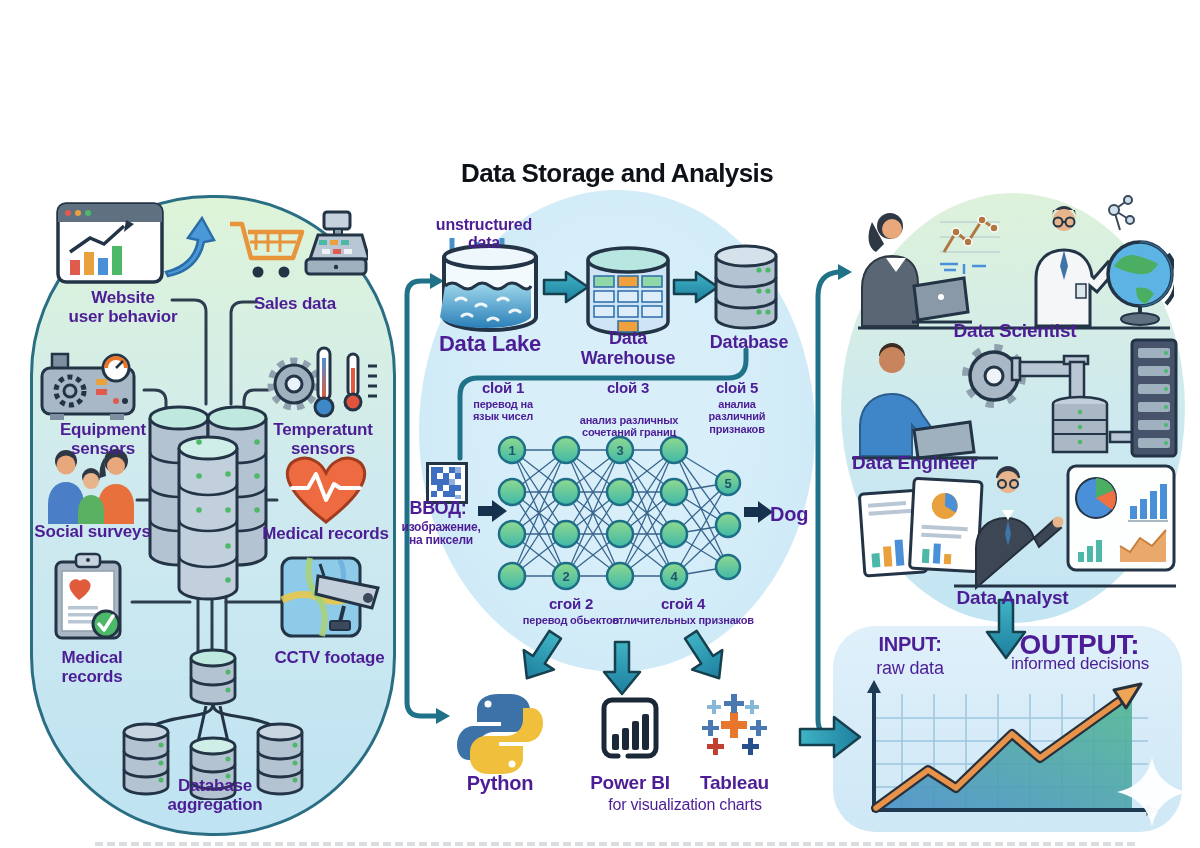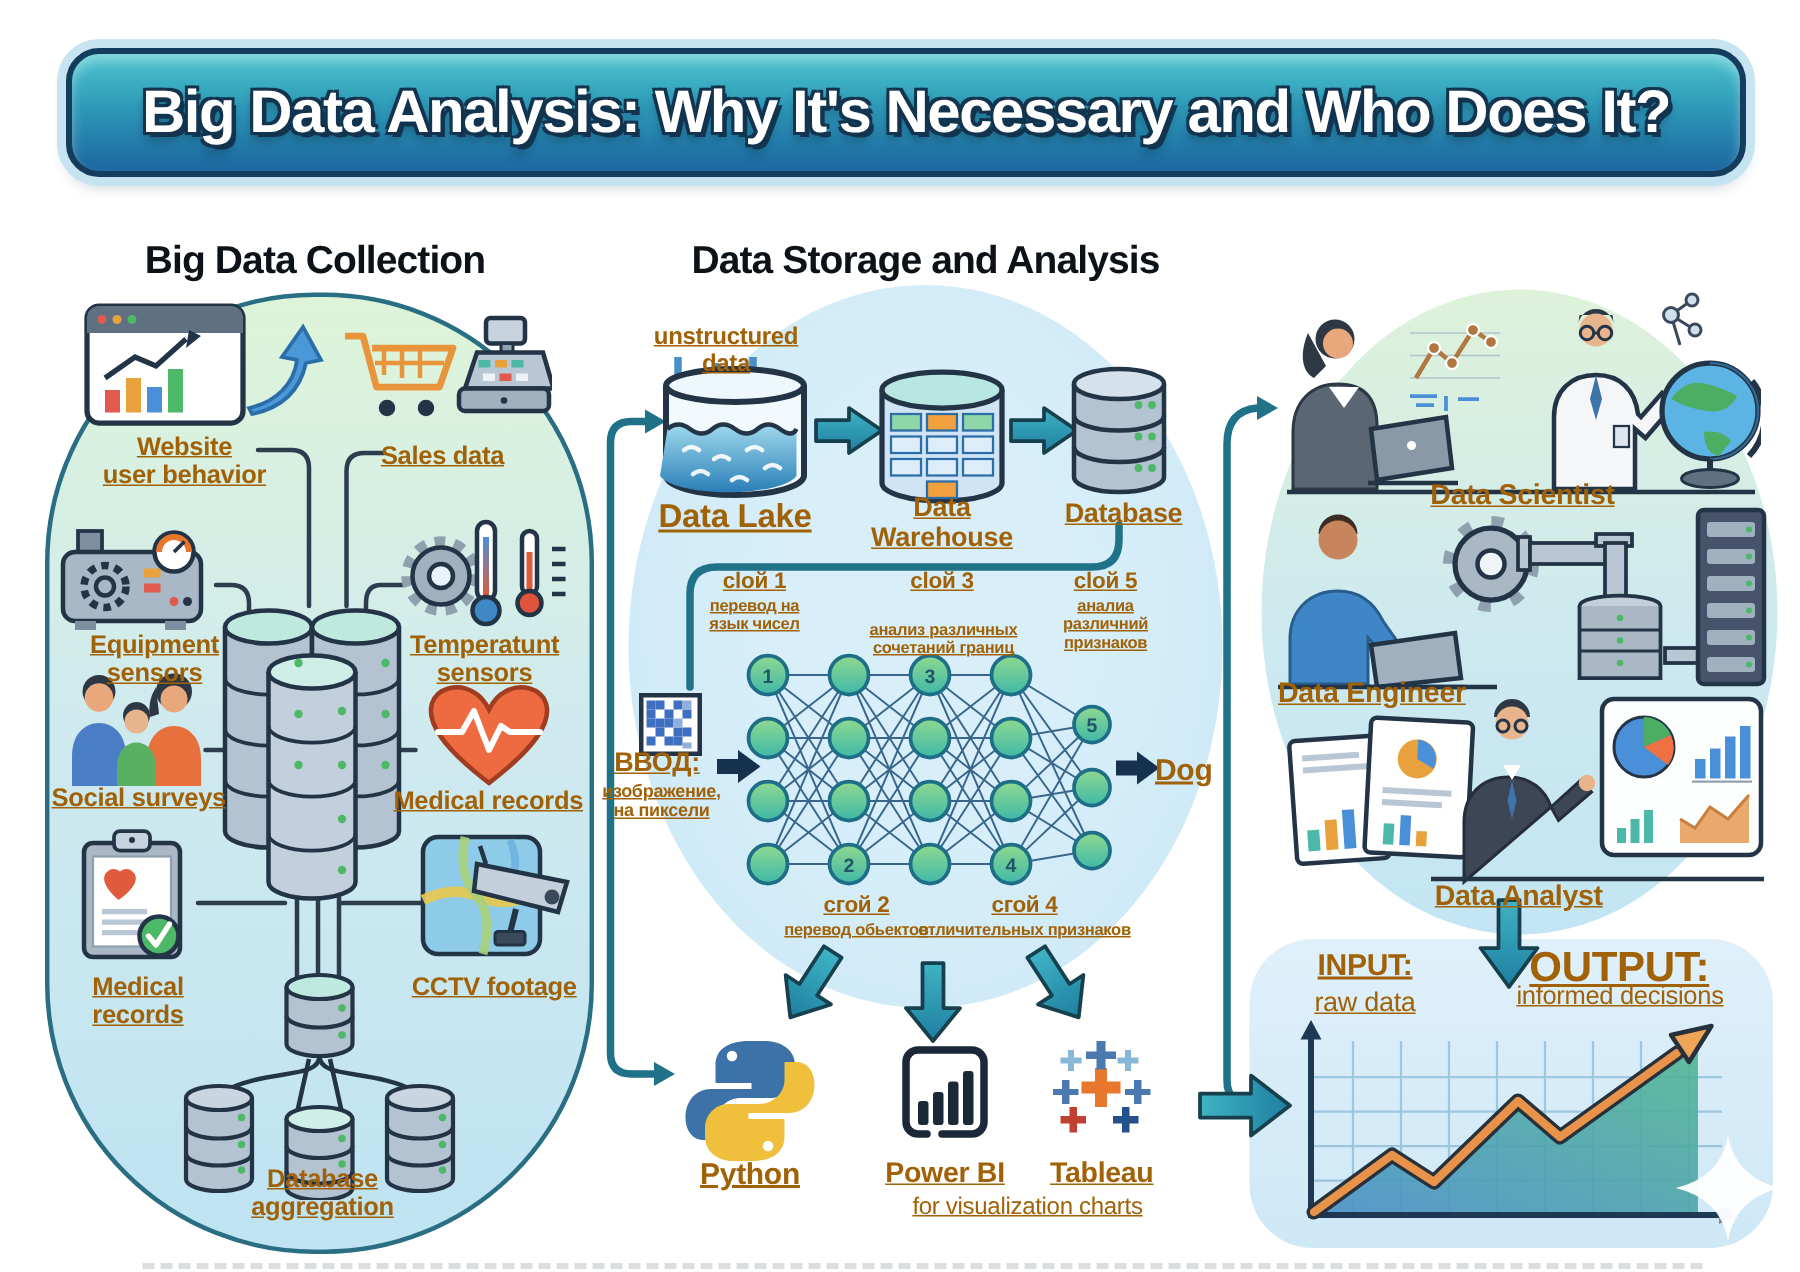--- a/index.html
+++ b/index.html
@@ -1,19 +1,19 @@
 <!DOCTYPE html>
 <html><head>
 <meta charset="utf-8">
 <style>
   html,body{margin:0;padding:0;background:#ffffff;}
   #canvas{position:relative;width:1200px;height:848px;background:#ffffff;overflow:hidden;
           font-family:"Liberation Sans", sans-serif;}
   .abs{position:absolute;}
-  .lbl{font-weight:bold;color:#a16207;text-align:center;white-space:pre-line;line-height:1.12;letter-spacing:-0.2px;text-decoration:underline;}
+  .lbl{font-weight:bold;color:#4c1d95;text-align:center;white-space:pre-line;line-height:1.12;letter-spacing:-0.2px;}
   .h{font-weight:bold;color:#0d1218;text-align:center;letter-spacing:-0.6px;}
   .blob{z-index:0;}
   #overlay{z-index:1;pointer-events:none;}
   .item{z-index:2;}
   .txt{z-index:3;}
   svg{display:block;}
   #banner{left:44px;top:32px;width:1112px;height:78px;z-index:4;
     background:linear-gradient(180deg,#4cc4ce 0%,#2e9ab8 45%,#1c66a0 100%);
     border:4px solid #143c5c;border-radius:22px;
     box-shadow:0 0 0 6px rgba(195,227,240,.95), inset 0 5px 8px rgba(255,255,255,.35), 0 6px 10px rgba(20,60,92,.25);
@@ -99,25 +99,21 @@
           <path d="M-8,-4 h16 v34 h12 l-20,26 -20,-26 h12 Z"></path>
         </g>
     </g>
 
     <g fill="#16314e">
       <path d="M478,506 h14 v-6 l15,11 -15,11 v-6 h-14 Z"></path>
       <path d="M744,507 h14 v-6 l15,11 -15,11 v-6 h-14 Z"></path>
     </g>
   </svg>
 
-  <div id="banner" class="abs">
-    <span>Big Data Analysis: Why It's Necessary and Who Does It?</span>
-  </div>
-
-  <div class="abs txt h" style="left:75px;top:158px;width:270px;font-size:26px;">Big Data Collection</div>
+
   <div class="abs txt h" style="left:452px;top:158px;width:330px;font-size:26px;">Data Storage and Analysis</div>
 
   <svg class="abs item" style="left:56px;top:202px;" width="160" height="88" viewBox="0 0 160 88">
     <rect x="2" y="2" width="104" height="78" rx="8" fill="#ffffff" stroke="#233447" stroke-width="3.5"></rect>
     <path d="M10,2 h88 a8,8 0 0 1 8,8 v10 H2 V10 a8,8 0 0 1 8,-8 Z" fill="#5f7180"></path>
     <circle cx="12" cy="11" r="3" fill="#e05a4e"></circle>
       <circle cx="22" cy="11" r="3" fill="#e8a13c"></circle>
       <circle cx="32" cy="11" r="3" fill="#4cb868"></circle>
     <rect x="14" y="58" width="10" height="15" fill="#e05a4e"></rect>
     <rect x="28" y="50" width="10" height="23" fill="#e8a13c"></rect>

